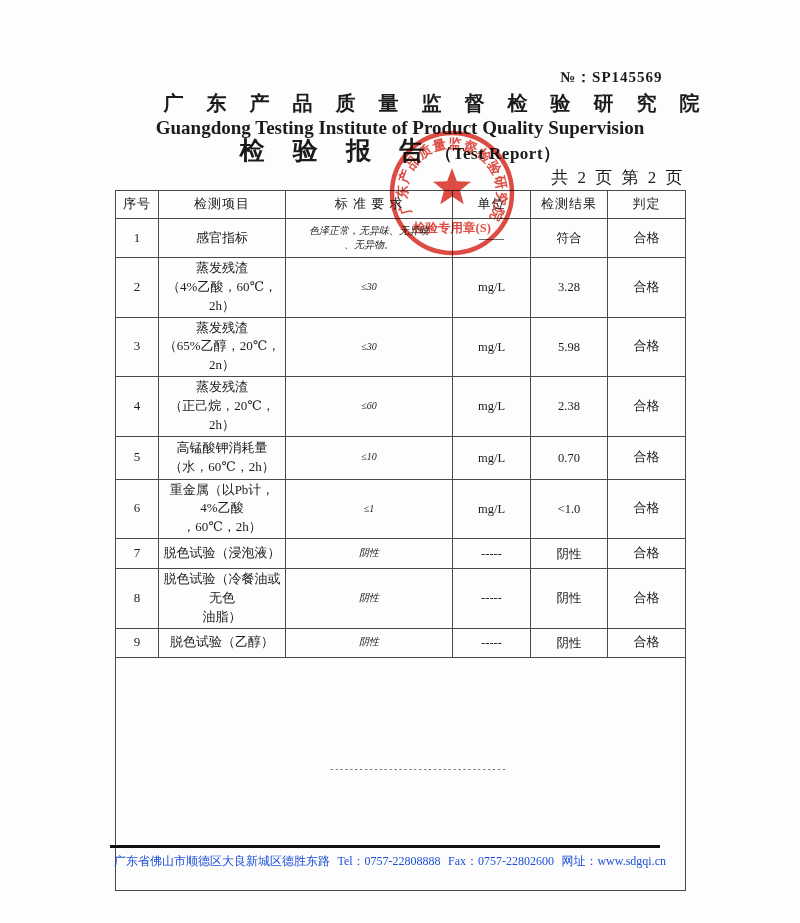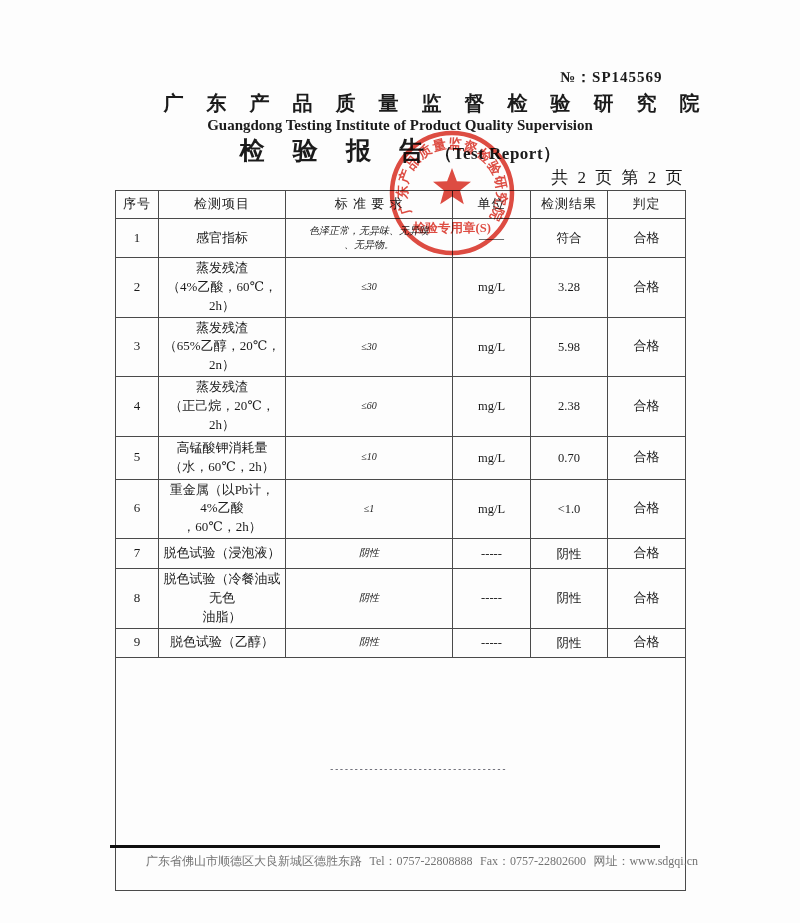--- a/index.html
+++ b/index.html
@@ -11,21 +11,21 @@
   .report-no {
     position: absolute; left: 560px; top: 68px;
     font-size: 15px; font-weight: bold; letter-spacing: 1px;
   }
   .inst-cn {
     position: absolute; left: 0; top: 90px; width: 100%;
     text-align: center; font-size: 20px; font-weight: bold; letter-spacing: 9px; margin-left: 36px;
   }
   .inst-en {
     position: absolute; left: 0; top: 117px; width: 100%;
-    text-align: center; font-size: 15px; font-weight: bold;
+    text-align: center; font-size: 19px; font-weight: bold;
   }
   .title-line {
     position: absolute; left: 0; top: 134px; width: 100%; text-align: center;
   }
   .title-cn { font-size: 25px; font-weight: bold; letter-spacing: 11px; margin-top: 8px; }
   .title-en { font-size: 17px; font-weight: bold; letter-spacing: 0.5px; }
   .page-info {
     position: absolute; left: 485px; top: 166px; width: 200px;
     text-align: right; font-size: 17px; letter-spacing: 2.5px;
   }
@@ -55,21 +55,21 @@
     position: absolute; left: 382px; top: 123px; width: 140px; height: 140px;
     mix-blend-mode: multiply; opacity: 0.88; pointer-events: none;
   }
   .footer-line {
     position: absolute; left: 110px; top: 845px; width: 550px; height: 3px;
     background: #101010;
   }
   .footer-text {
     position: absolute; left: 114px; top: 853px; width: 552px;
     display: flex; justify-content: space-between;
-    font-size: 12px; color: #737373; white-space: nowrap; margin-left: 32px;
+    font-size: 12px; color: #1d4ed8; white-space: nowrap;
   }
 </style>
 </head>
 <body>
 
 <div class="page">
 
   <div class="report-no">№：SP145569</div>
 
   <div class="inst-cn">广 东 产 品 质 量 监 督 检 验 研 究 院</div>

